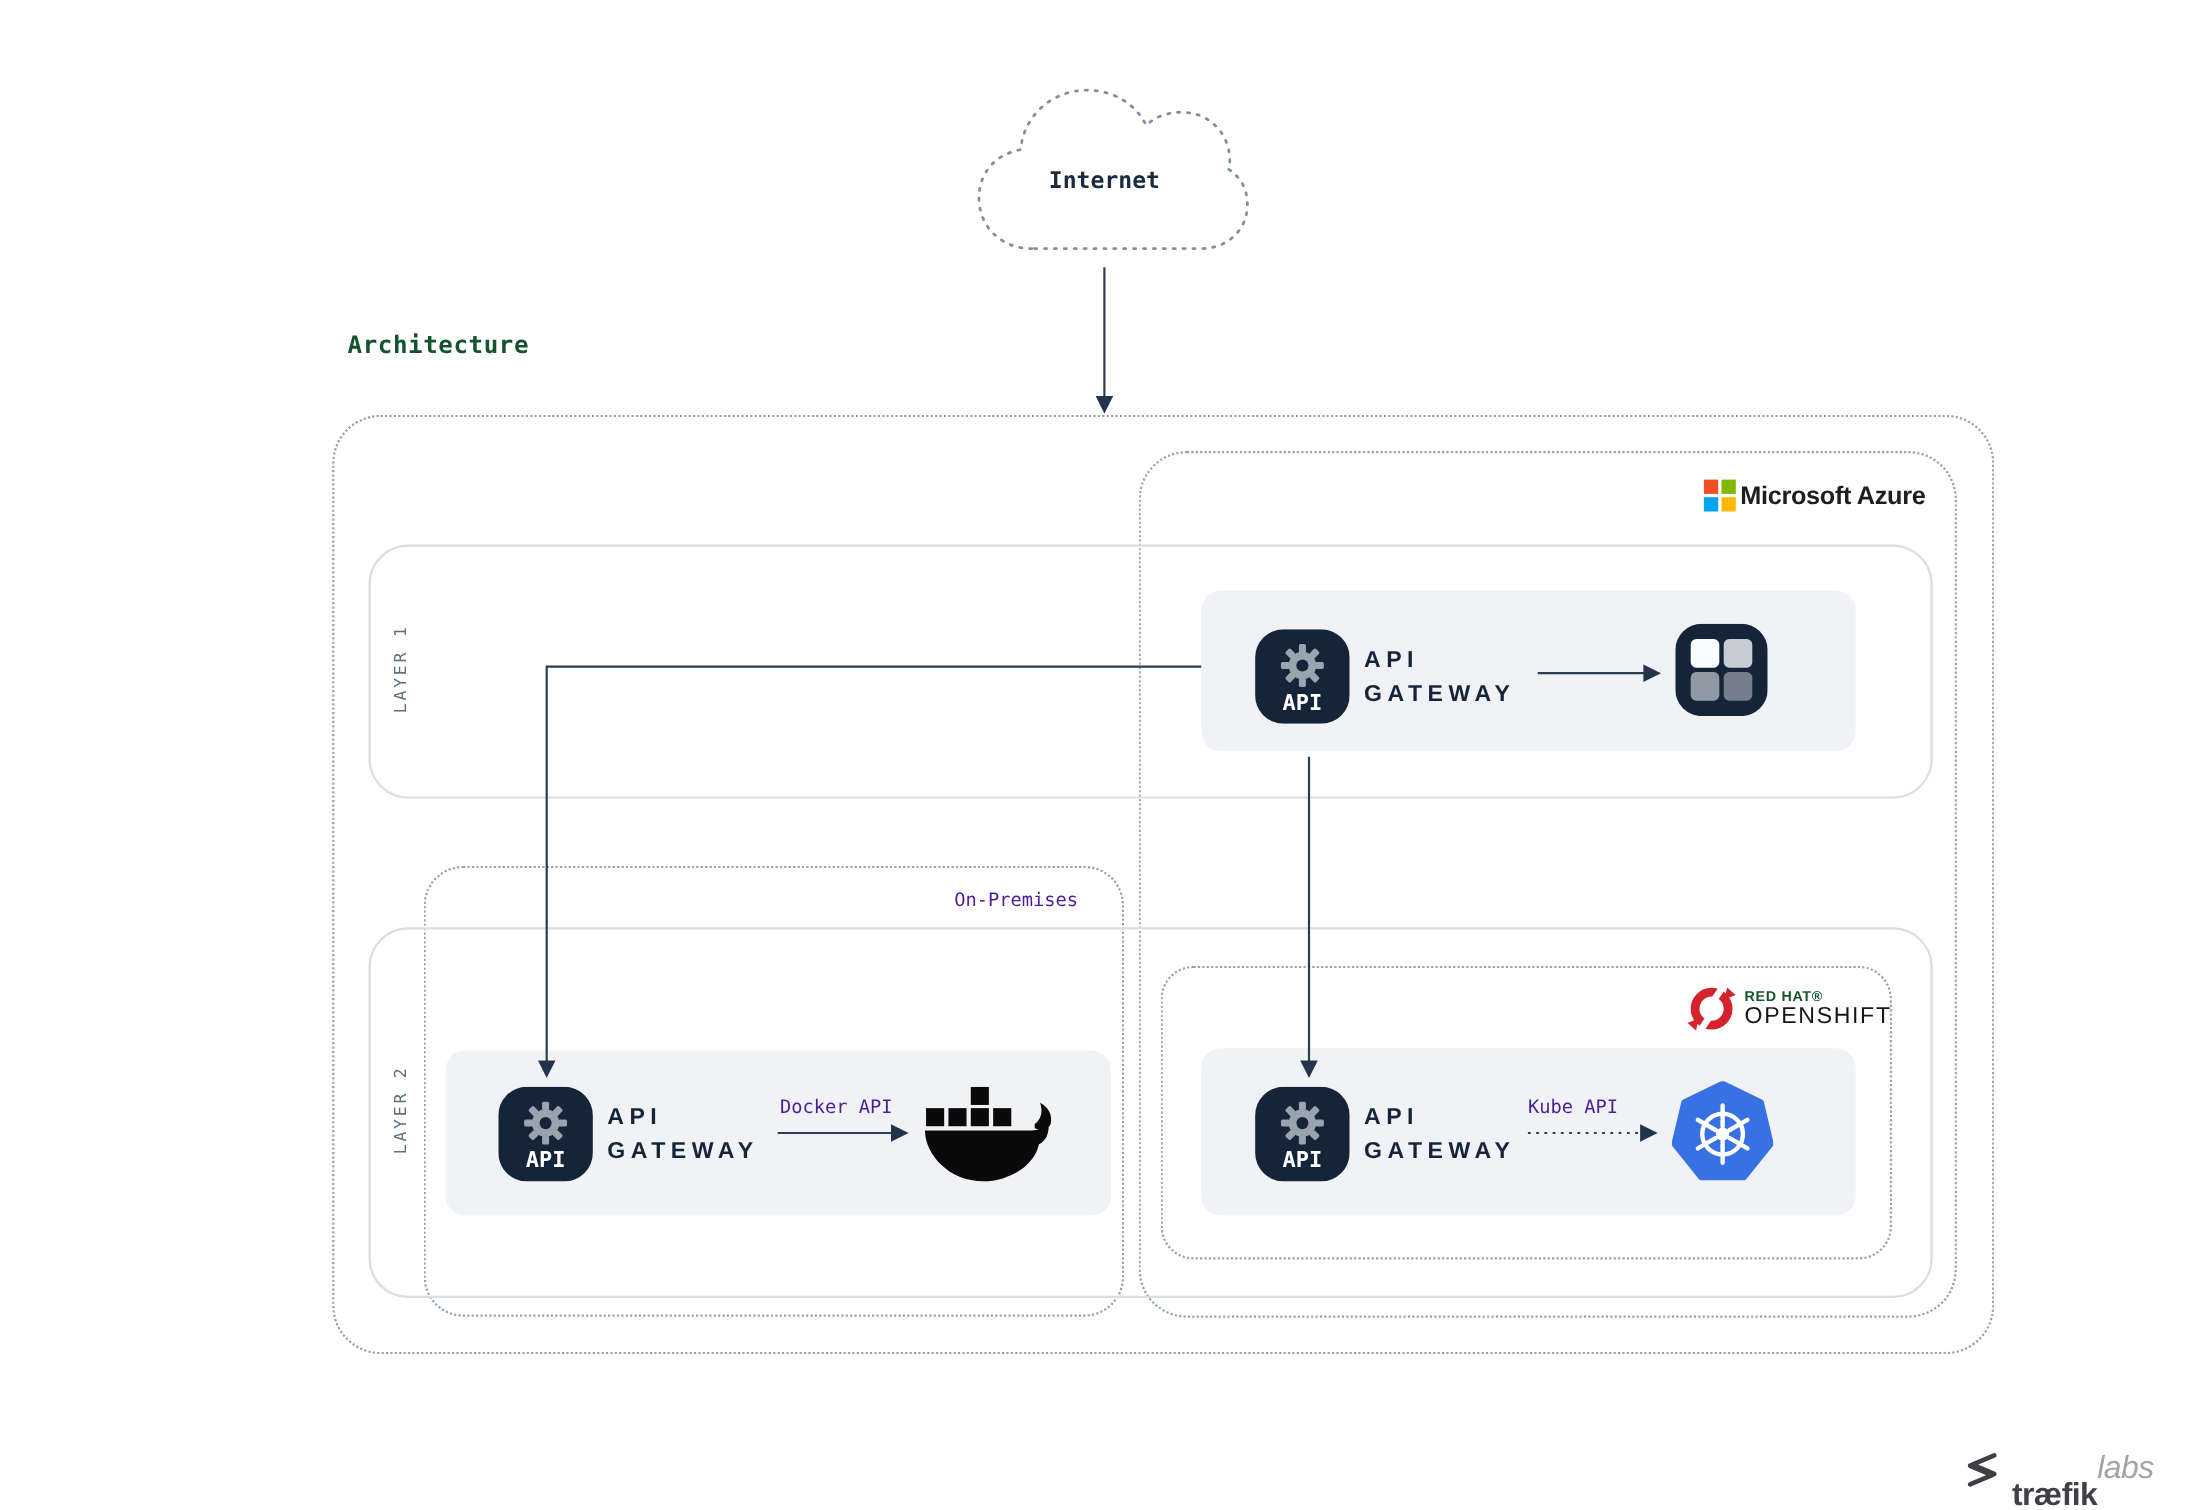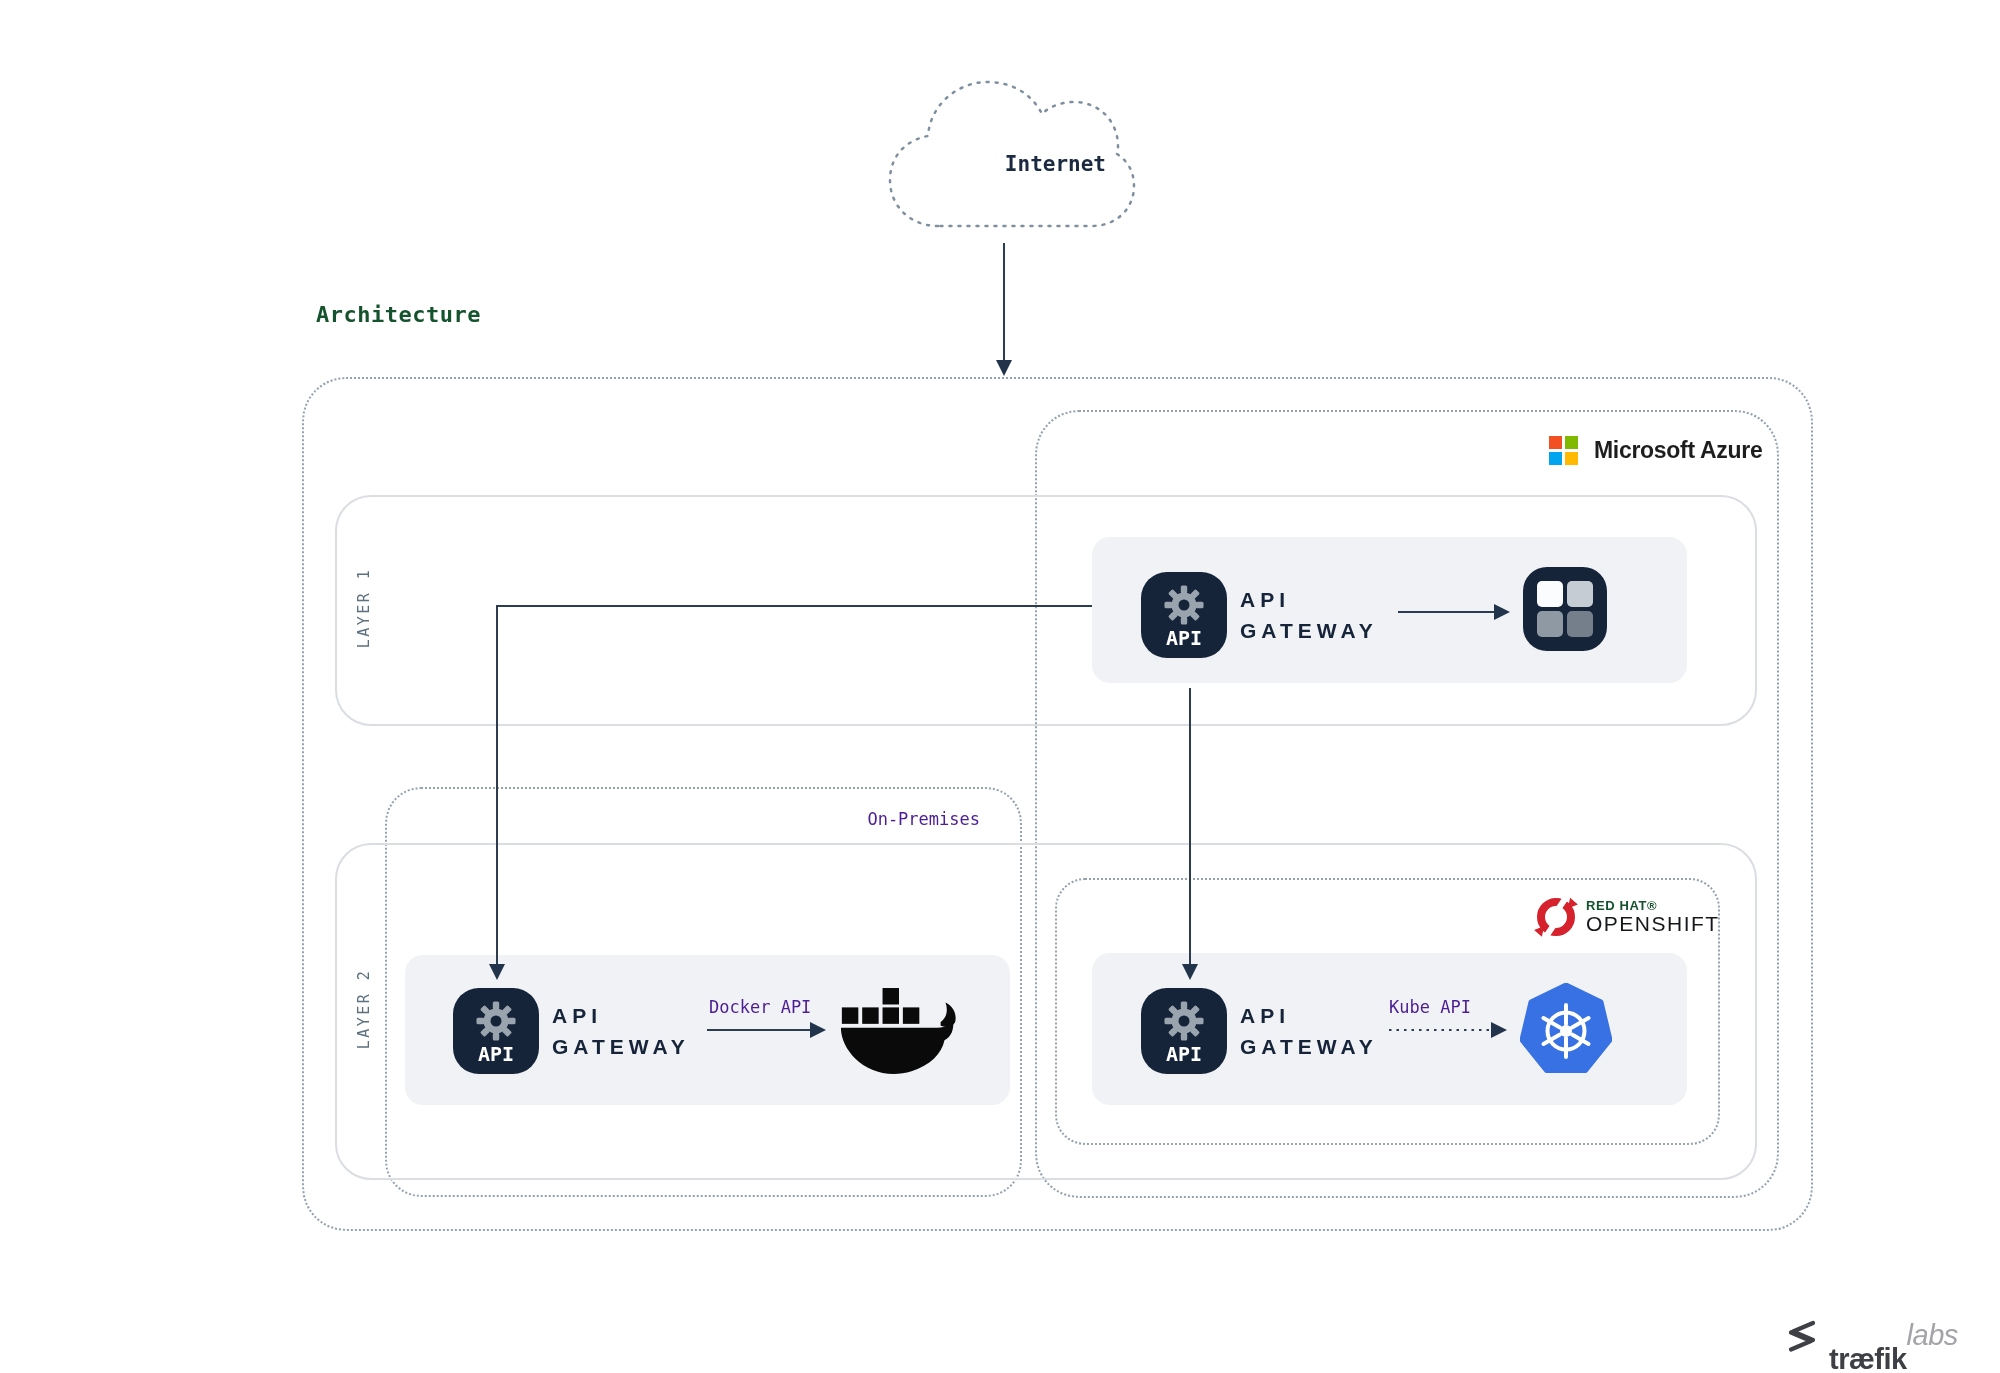--- a/index.html
+++ b/index.html
@@ -18,35 +18,35 @@
   .openshift-zone{left:1055px;top:878px;width:661px;height:263px;border-radius:30px;}
   .layer1-zone{left:335px;top:495px;width:1418px;height:227px;border-radius:36px;}
   .layer2-zone{left:335px;top:843px;width:1418px;height:333px;border-radius:36px;}
 
   .card{background:#f0f2f5;border-radius:18px;z-index:1;}
   .card-l1{left:1092px;top:537px;width:595px;height:146px;}
   .card-docker{left:405px;top:955px;width:605px;height:150px;}
   .card-openshift{left:1092px;top:953px;width:595px;height:152px;}
 
   .title{left:316px;top:302px;font-size:22px;font-weight:bold;color:#14532d;letter-spacing:.5px;}
-  .internet-label{left:902px;top:152px;width:204px;text-align:right;font-size:21px;font-weight:bold;color:#1b2a41;}
+  .internet-label{left:902px;top:152px;width:204px;text-align:center;font-size:21px;font-weight:bold;color:#1b2a41;}
 
   .layer-label{width:120px;height:22px;display:flex;align-items:center;justify-content:center;
                transform:rotate(-90deg);color:#5d7080;font-size:15px;letter-spacing:2.5px;}
   .layer1-label{left:304px;top:597px;}
   .layer2-label{left:304px;top:998px;}
 
   .gw-icon{width:86px;height:86px;z-index:2;}
   .gw-text{font-size:21px;font-weight:bold;color:#16243a;letter-spacing:5px;line-height:31px;z-index:2;white-space:nowrap;}
   .muted-label{font-size:17px;color:#4c1d95;z-index:2;white-space:nowrap;}
 
   .vm-label{left:1621px;top:601px;font-size:20px;font-weight:bold;color:#16243a;letter-spacing:6px;}
   .onprem-label{left:700px;top:809px;width:280px;text-align:right;}
 
-  .azure-brand{left:1549px;top:436px;display:flex;align-items:center;gap:16px;z-index:2;}
+  .azure-brand{left:1549px;top:436px;display:flex;align-items:center;gap:4px;z-index:2;}
   .azure-brand .brand-text{font-size:23px;font-weight:bold;color:#1e1e1e;letter-spacing:-0.3px;}
   .ms-squares{width:29px;height:29px;display:grid;grid-template-columns:13px 13px;grid-template-rows:13px 13px;gap:3px;}
   .ms-squares span{display:block;}
 
   .rh-brand{left:1533px;top:894px;display:flex;align-items:flex-start;gap:7px;z-index:2;}
   .rh-text .rh-top{font-size:13px;font-weight:bold;color:#14532d;letter-spacing:.6px;line-height:14px;margin-top:5px;}
   .rh-text .rh-bottom{font-size:21px;font-weight:500;color:#15171a;letter-spacing:1.5px;line-height:21px;}
 
   .footer{left:1783px;top:1295px;display:flex;align-items:center;gap:8px;}
   .footer .t-bold{font-size:29px;font-weight:bold;color:#3f3f46;letter-spacing:-0.5px;margin-top:48px;}

